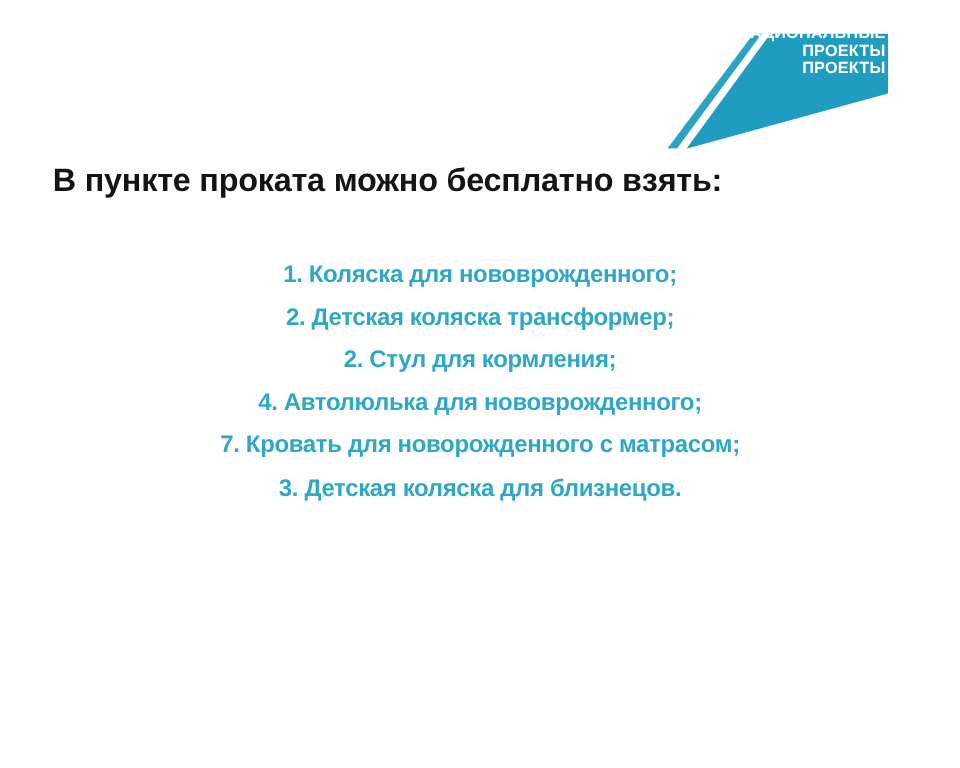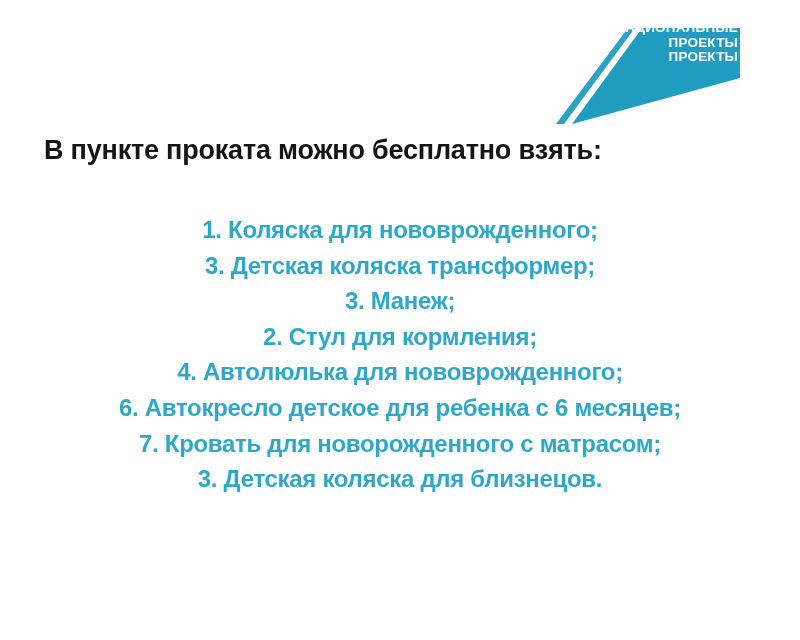--- a/index.html
+++ b/index.html
@@ -72,21 +72,21 @@
     width: 800px;
     margin: 0;
     padding: 0;
     list-style: none;
     text-align: center;
   }
   #items-list li {
     color: #2fa8c8;
     font-family: "Liberation Sans", sans-serif;
     font-weight: bold;
-    font-size: 24px;
+    font-size: 20px;
     line-height: 35.6px;
     letter-spacing: -0.3px;
     white-space: nowrap;
   }
 </style>
 </head>
 <body>
 
 <div id="logo-block">
   <svg id="logo-svg" width="260" height="96" viewBox="0 0 260 96">
@@ -99,20 +99,18 @@
     <span class="lt-line">НАЦИОНАЛЬНЫЕ</span>
     <span class="lt-line">ПРОЕКТЫ</span>
     <span class="lt-line">ПРОЕКТЫ</span>
   </div>
 </div>
 
 <div id="heading">В пункте проката можно бесплатно взять:</div>
 
 <ul id="items-list">
   <li>1. Коляска для нововрожденного;</li>
-  <li>3. Детская коляска трансформер;</li>
-  <li>3. Манеж;</li>
+  <li>2. Детская коляска трансформер;</li>
   <li>2. Стул для кормления;</li>
   <li>4. Автолюлька для нововрожденного;</li>
-  <li>6. Автокресло детское для ребенка с 6 месяцев;</li>
   <li>7. Кровать для новорожденного с матрасом;</li>
   <li>3. Детская коляска для близнецов.</li>
 </ul>
 
 </body></html>

